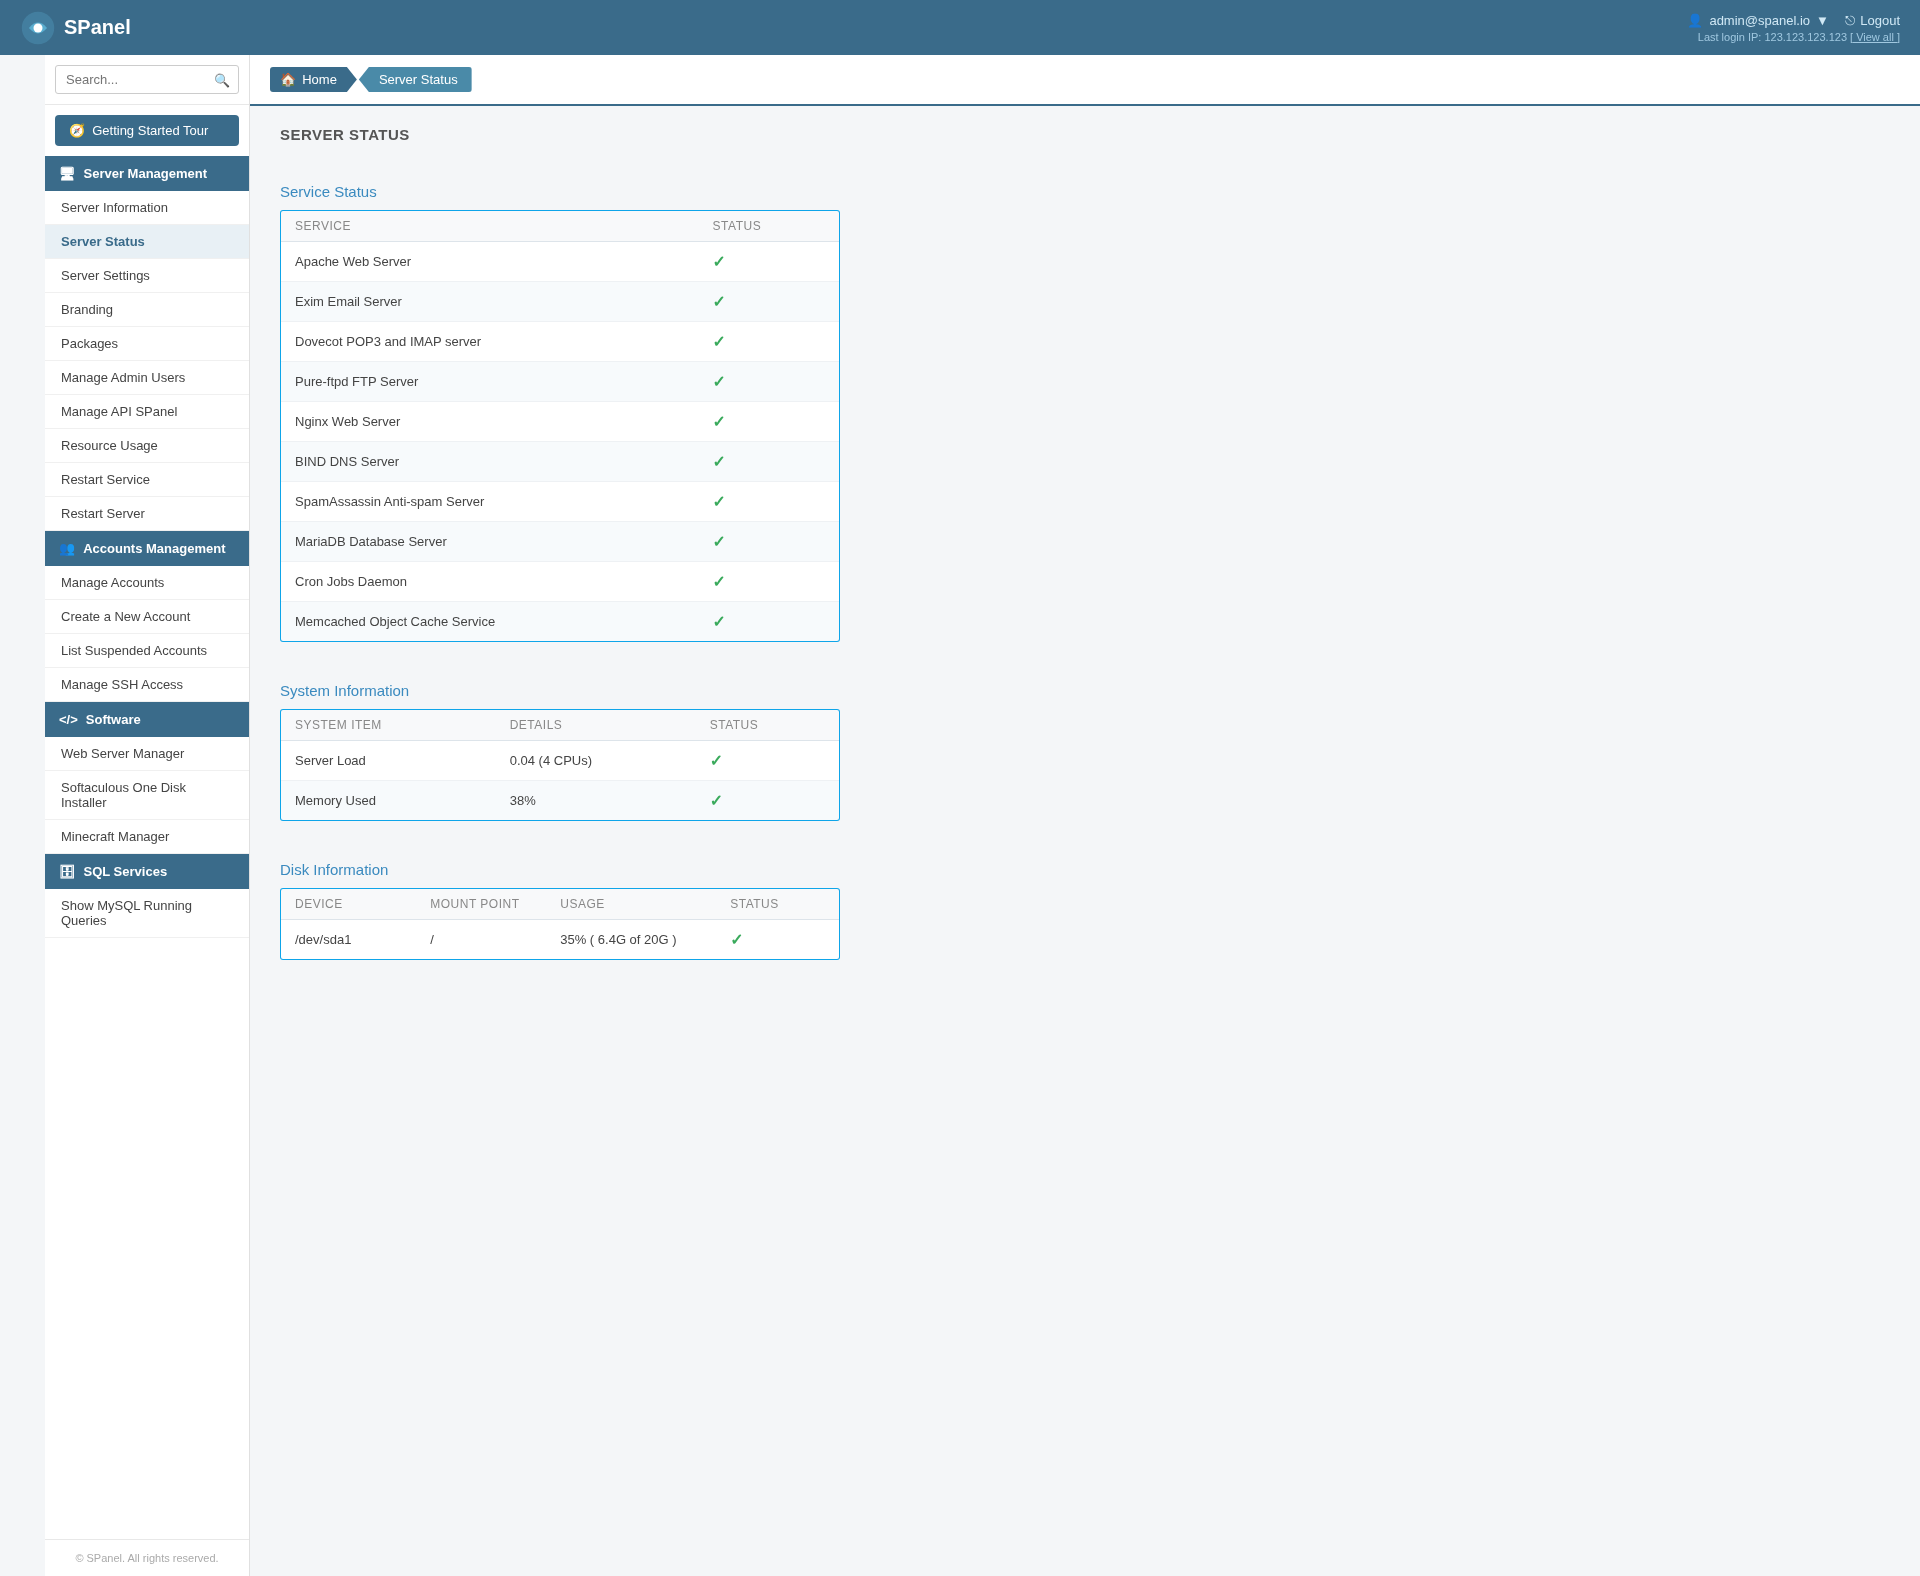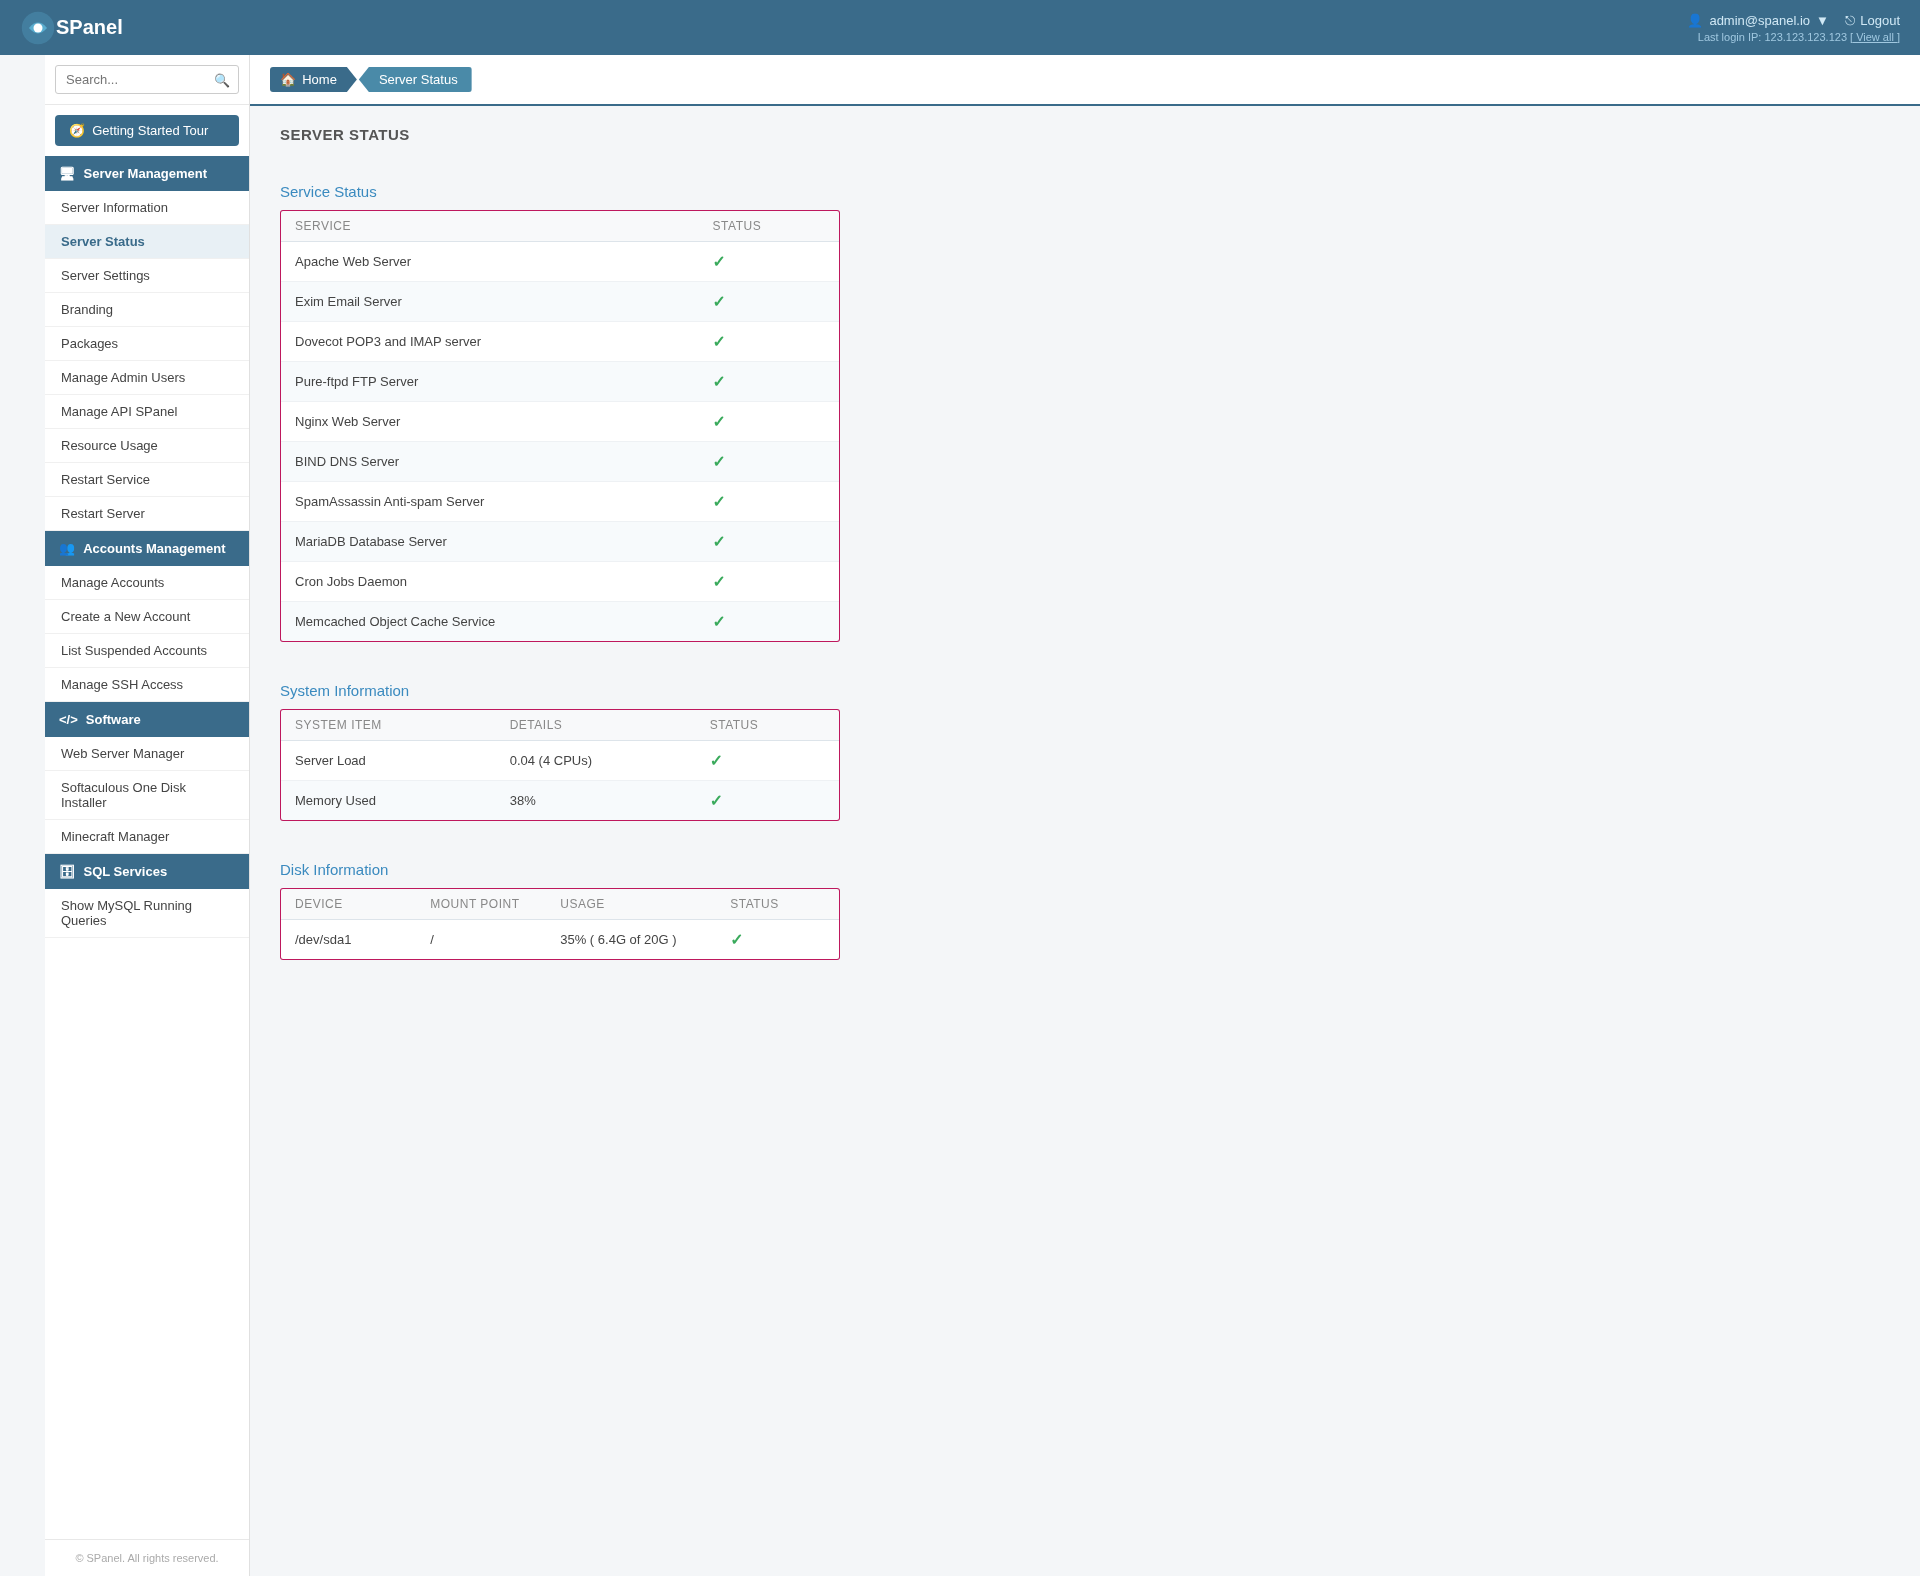--- a/index.html
+++ b/index.html
@@ -12,20 +12,21 @@
       display: flex;
       align-items: center;
       justify-content: space-between;
       padding: 0 20px;
       height: 55px;
       flex-shrink: 0;
     }
     .header-logo {
       display: flex;
       align-items: center;
+      gap: 8px;
       font-size: 20px;
       font-weight: bold;
       color: white;
     }
     .logo-icon {
       width: 36px;
       height: 36px;
     }
     .header-right {
       display: flex;
@@ -208,21 +209,21 @@
       font-weight: normal;
       margin-bottom: 10px;
       margin-top: 40px;
     }
 
     
     .data-table {
       width: 100%;
       max-width: 560px;
       border-collapse: collapse;
-      background: #be185d;
+      background: #0ea5e9;
       border: 1px solid #dde4ea;
       border-radius: 3px;
       overflow: hidden;
       margin-bottom: 30px;
     }
     .data-table th {
       background: #f8f9fa;
       padding: 8px 14px;
       text-align: left;
       font-size: 12px;

